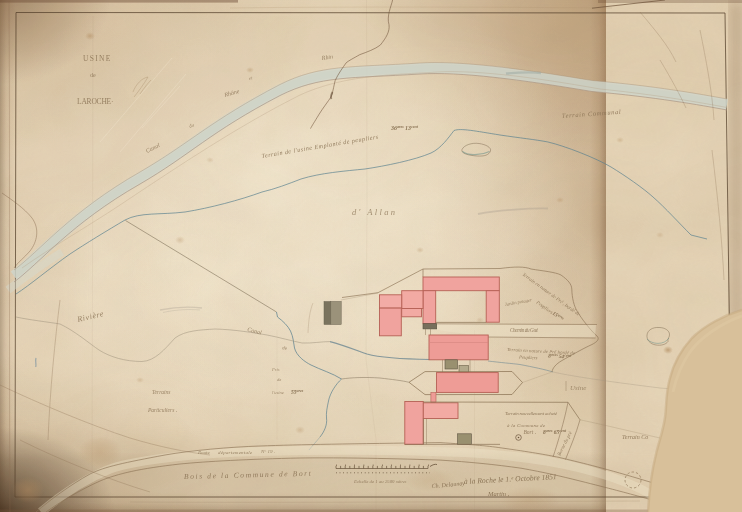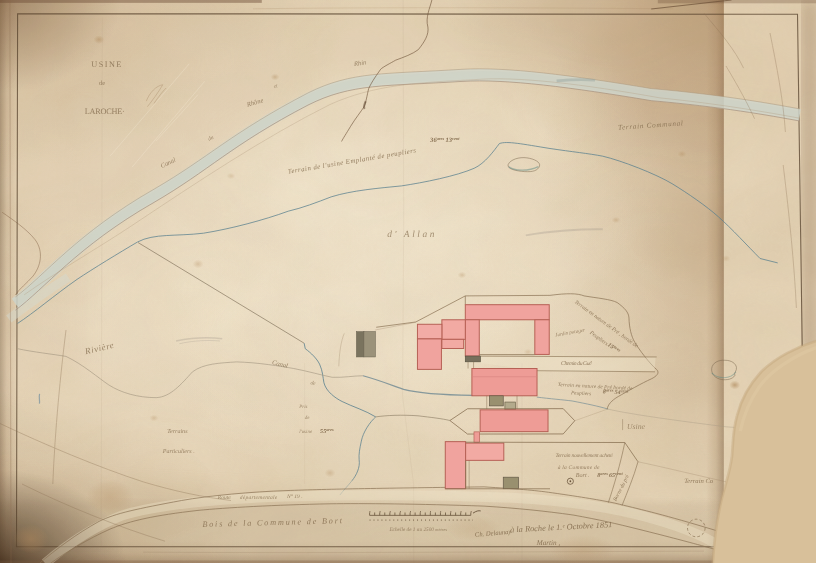--- a/index.html
+++ b/index.html
@@ -1,15 +1,15 @@
 <!DOCTYPE html>
 <html><head><meta charset="utf-8">
 <style>
 html,body{margin:0;padding:0;width:742px;height:512px;overflow:hidden;background:#e7d7ba;}
-#map{position:relative;width:658px;height:512px;
+#map{position:relative;width:606px;height:512px;
 background:
 radial-gradient(440px 320px at 46% 38%, rgba(248,240,220,.6), rgba(248,240,220,0) 72%),
 radial-gradient(340px 280px at 60% 58%, rgba(248,240,220,.45), rgba(248,240,220,0) 72%),
 radial-gradient(260px 210px at 18% 60%, rgba(246,236,214,.4), rgba(246,236,214,0) 72%),
 radial-gradient(115px 85px at 0% 100%, rgba(62,42,25,.85), rgba(62,42,25,0) 100%),
 radial-gradient(230px 155px at 0% 100%, rgba(145,108,70,.3), rgba(145,108,70,0) 100%),
 radial-gradient(110px 85px at 0% 0%, rgba(112,78,48,.5), rgba(112,78,48,0) 100%),
 radial-gradient(260px 150px at 10% 0%, rgba(175,140,100,.25), rgba(175,140,100,0) 100%),
 radial-gradient(250px 170px at 100% 0%, rgba(158,118,76,.5), rgba(158,118,76,0) 100%),
 radial-gradient(170px 280px at 100% 38%, rgba(160,120,78,.32), rgba(160,120,78,0) 100%),

